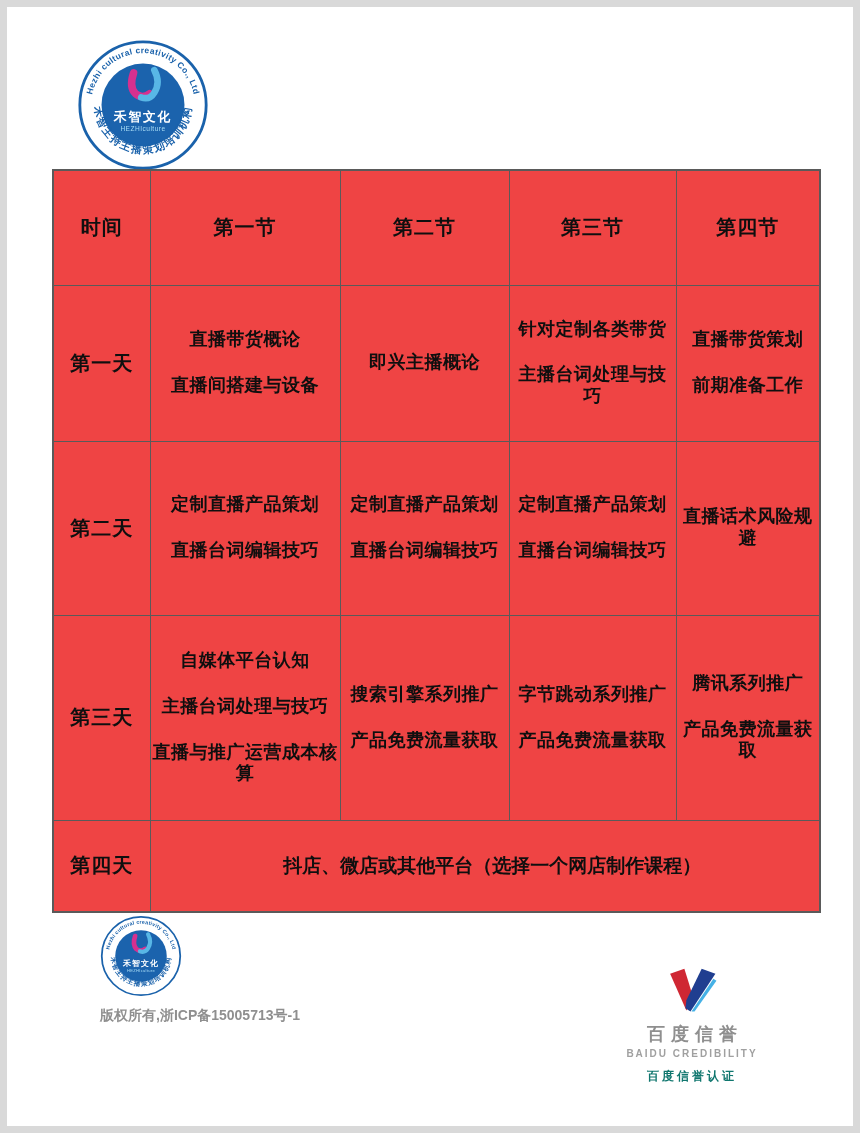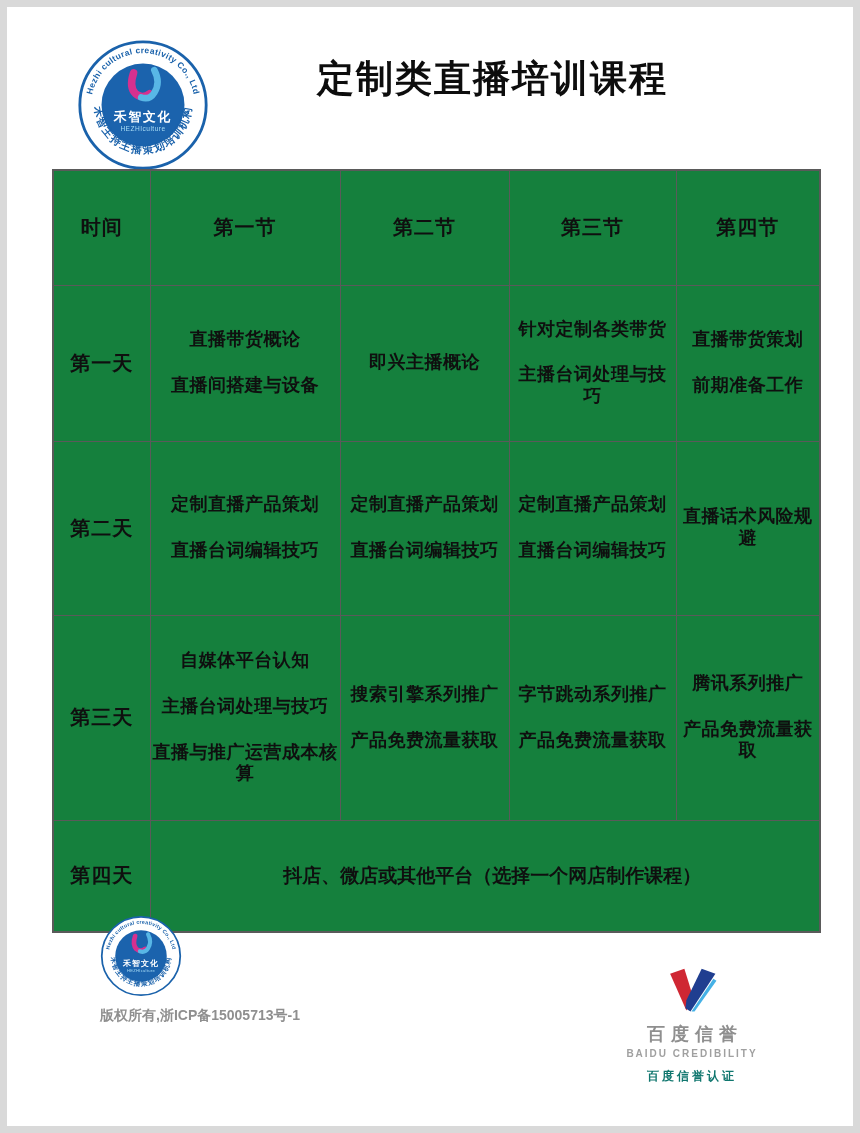--- a/index.html
+++ b/index.html
@@ -14,26 +14,26 @@
   .header-logo { position:absolute; left:70px; top:32px; width:132px; height:132px; }
   .header-text { position:absolute; left:198px; top:50px; width:575px; text-align:center; }
   .page-title { font-size:37px; font-weight:bold; letter-spacing:2px; line-height:44px; color:#0d0d0d; }
   .page-subtitle { margin-top:8px; font-size:17px; font-weight:bold; color:#161616; letter-spacing:0.5px; }
   
   table.schedule {
     position:absolute; left:45px; top:162px;
     border-collapse:collapse; table-layout:fixed; width:767px;
     border:2px solid #5a5a5a;
   }
-  table.schedule td, table.schedule th { border:1.5px solid #5a5a5a; vertical-align:middle; text-align:center; background:#15803d; }
+  table.schedule td, table.schedule th { border:1.5px solid #5a5a5a; vertical-align:middle; text-align:center; background:#ef4444; }
   tr.r-head  { height:115px; }
   tr.r-day1  { height:156px; }
   tr.r-day2  { height:174px; }
   tr.r-day3  { height:205px; }
-  tr.r-day4  { height:112px; }
+  tr.r-day4  { height:92px; }
   .col-header { font-size:20px; font-weight:bold; letter-spacing:1px; }
   .day-cell   { font-size:20px; font-weight:bold; letter-spacing:1px; }
   .course-cell { font-size:18px; font-weight:bold; letter-spacing:0.5px; }
   .course-cell .cell-line { margin:24px 0; line-height:1.2; }
   .course-cell.single .cell-line { margin:0; }
   td.span-cell { text-align:left; padding-left:15px; font-size:19px; font-weight:bold; }
   td.span-cell .cell-line { margin:0; }
   
   .footer-left  { position:absolute; left:93px;  top:908px; width:200px; text-align:left; }
   .footer-center{ position:absolute; left:355px; top:952px; width:220px; text-align:center; }
@@ -70,21 +70,20 @@
     </g>
   </defs>
 </svg>
 
 <div class="page">
 
   <svg class="header-logo" viewBox="0 0 140 140">
     <use href="#hezhiLogo" xlink:href="#hezhiLogo"></use>
   </svg>
   <div class="header-text">
-    <div class="page-title">定制类直播培训课程</div>
   </div>
 
   <table class="schedule">
     <colgroup>
       <col style="width:97px">
         <col style="width:190px">
         <col style="width:169px">
         <col style="width:167px">
         <col style="width:144px">
     </colgroup>

